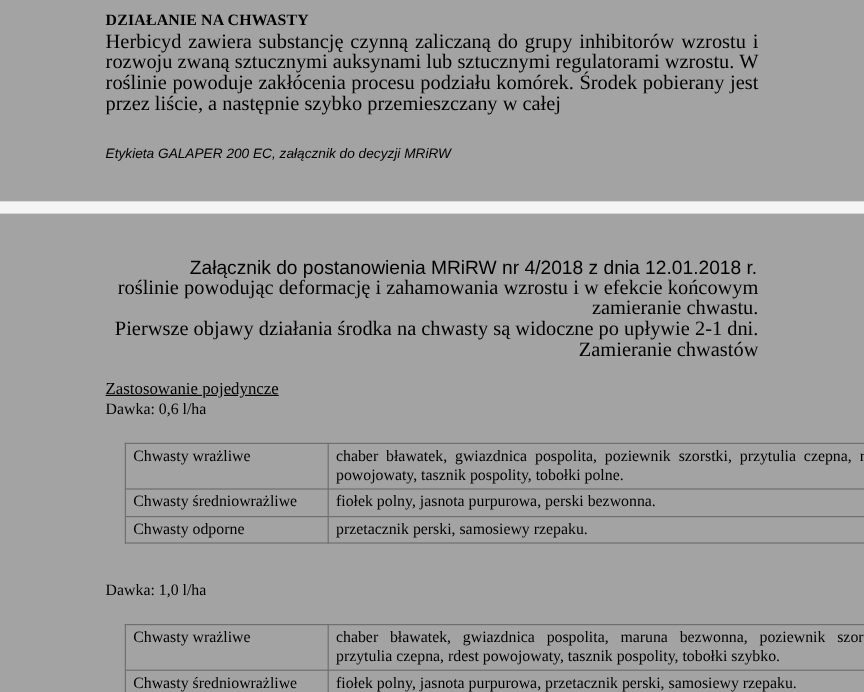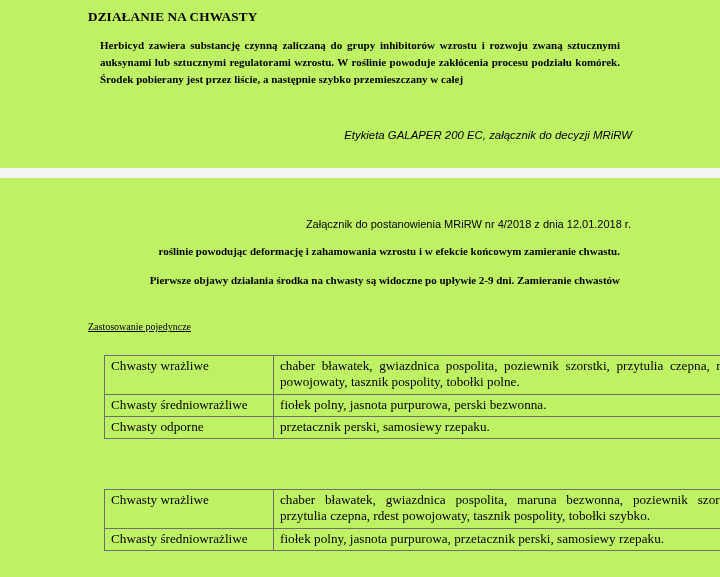--- a/index.html
+++ b/index.html
@@ -13,21 +13,21 @@
     overflow: hidden;
     font-family: "Liberation Serif", "DejaVu Serif", serif;
     color: #000000;
     position: relative;
   }
 
   .page {
     position: absolute;
     left: 0;
     width: 720px;
-    background: #bef264;
+    background: #a3a3a3;
     box-sizing: border-box;
   }
 
   
   #page-top {
     top: 0;
     height: 168px;
     padding: 8px 88px 0 88px;
   }
 
@@ -35,33 +35,32 @@
     font-family: "Liberation Serif", "DejaVu Serif", serif;
     font-weight: bold;
     font-size: 13.2px;
     line-height: 17px;
     letter-spacing: 0.15px;
     margin: 0 0 1px 0;
   }
 
   .body-par {
     font-family: "Liberation Serif", "DejaVu Serif", serif;
-    font-size: 11px;
+    font-size: 17px;
     line-height: 17.2px;
     text-align: justify;
-    margin: 12px;
-    font-weight: bold;
+    margin: 0;
   }
   .body-par.nojust { text-align: right; }
 
   .running-head {
     font-family: "Liberation Sans", "DejaVu Sans", sans-serif;
     font-style: italic;
     font-size: 11.4px;
-    text-align: right;
+    text-align: left;
     margin: 0;
     padding: 0;
   }
 
   
   #page-gap {
     position: absolute;
     left: 0;
     top: 168px;
     width: 720px;
@@ -71,32 +70,32 @@
 
   
   #page-bottom {
     top: 178px;
     height: 399px;
     padding: 0 88px 0 88px;
   }
 
   .doc-header {
     font-family: "Liberation Sans", "DejaVu Sans", sans-serif;
-    font-size: 11px;
+    font-size: 16px;
     line-height: 14px;
     text-align: right;
     margin: 0;
     padding-top: 39px;
     padding-right: 1px;
     white-space: nowrap;
   }
 
   .sect-underline {
     font-family: "Liberation Serif", "DejaVu Serif", serif;
-    font-size: 10px;
+    font-size: 14px;
     line-height: 16.5px;
     text-decoration: underline;
     margin: 0;
     display: inline-block;
   }
 
   .dose-line {
     font-family: "Liberation Serif", "DejaVu Serif", serif;
     font-size: 13.2px;
     line-height: 16.5px;
@@ -143,28 +142,29 @@
   <div class="running-head">Etykieta GALAPER 200 EC, załącznik do decyzji MRiRW</div>
 </div>
 
 <div id="page-gap"></div>
 
 <div class="page" id="page-bottom">
 
   <div class="doc-header">Załącznik do postanowienia MRiRW nr 4/2018 z dnia 12.01.2018 r.</div>
 
   <div class="body-par nojust">roślinie powodując deformację i zahamowania wzrostu i w efekcie końcowym zamieranie chwastu.</div>
-  <div class="body-par nojust">Pierwsze objawy działania środka na chwasty są widoczne po upływie 2-9 dni. Zamieranie chwastów</div>
+  <div class="body-par nojust">Pierwsze objawy działania środka na chwasty są widoczne po upływie 2-1 dni. Zamieranie chwastów</div>
 
   <div class="spacer-lg"></div>
 
   <div>
     <span class="sect-underline">Zastosowanie pojedyncze</span>
   </div>
 
+  <div class="dose-line">Dawka: 0,6 l/ha</div>
 
   <div class="spacer-xs"></div>
 
   <table class="weed-table">
     <tbody>
       <tr>
         <td class="col-cat">Chwasty wrażliwe</td>
         <td class="col-list">chaber bławatek, gwiazdnica pospolita, poziewnik szorstki, przytulia czepna, rdest powojowaty, tasznik pospolity, tobołki polne.</td>
       </tr>
       <tr>
@@ -173,20 +173,21 @@
       </tr>
       <tr>
         <td class="col-cat">Chwasty odporne</td>
         <td class="col-list">przetacznik perski, samosiewy rzepaku.</td>
       </tr>
     </tbody>
   </table>
 
   <div class="spacer-lg"></div>
 
+  <div class="dose-line">Dawka: 1,0 l/ha</div>
 
   <div class="spacer-xs"></div>
 
   <table class="weed-table">
     <tbody>
       <tr>
         <td class="col-cat">Chwasty wrażliwe</td>
         <td class="col-list">chaber bławatek, gwiazdnica pospolita, maruna bezwonna, poziewnik szorstki, przytulia czepna, rdest powojowaty, tasznik pospolity, tobołki szybko.</td>
       </tr>
       <tr>

